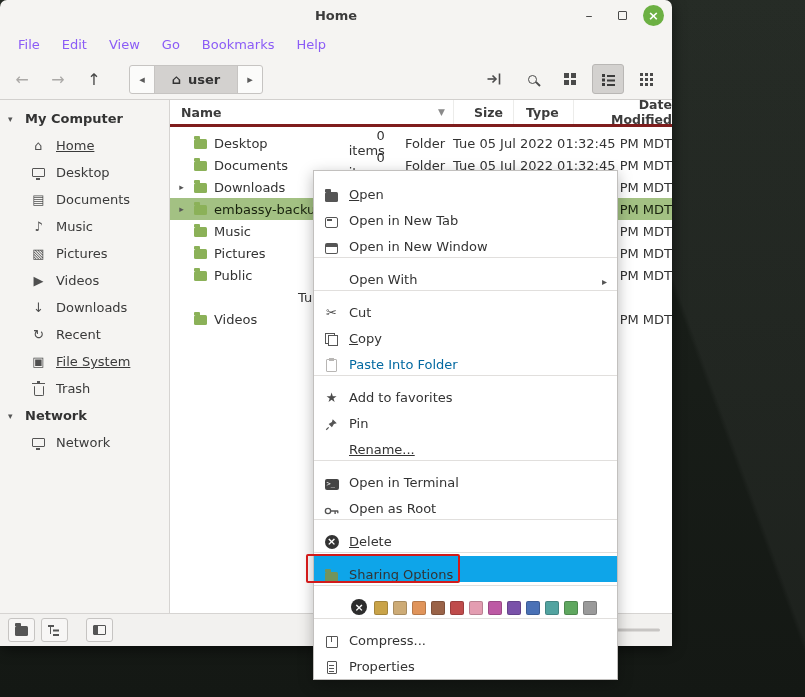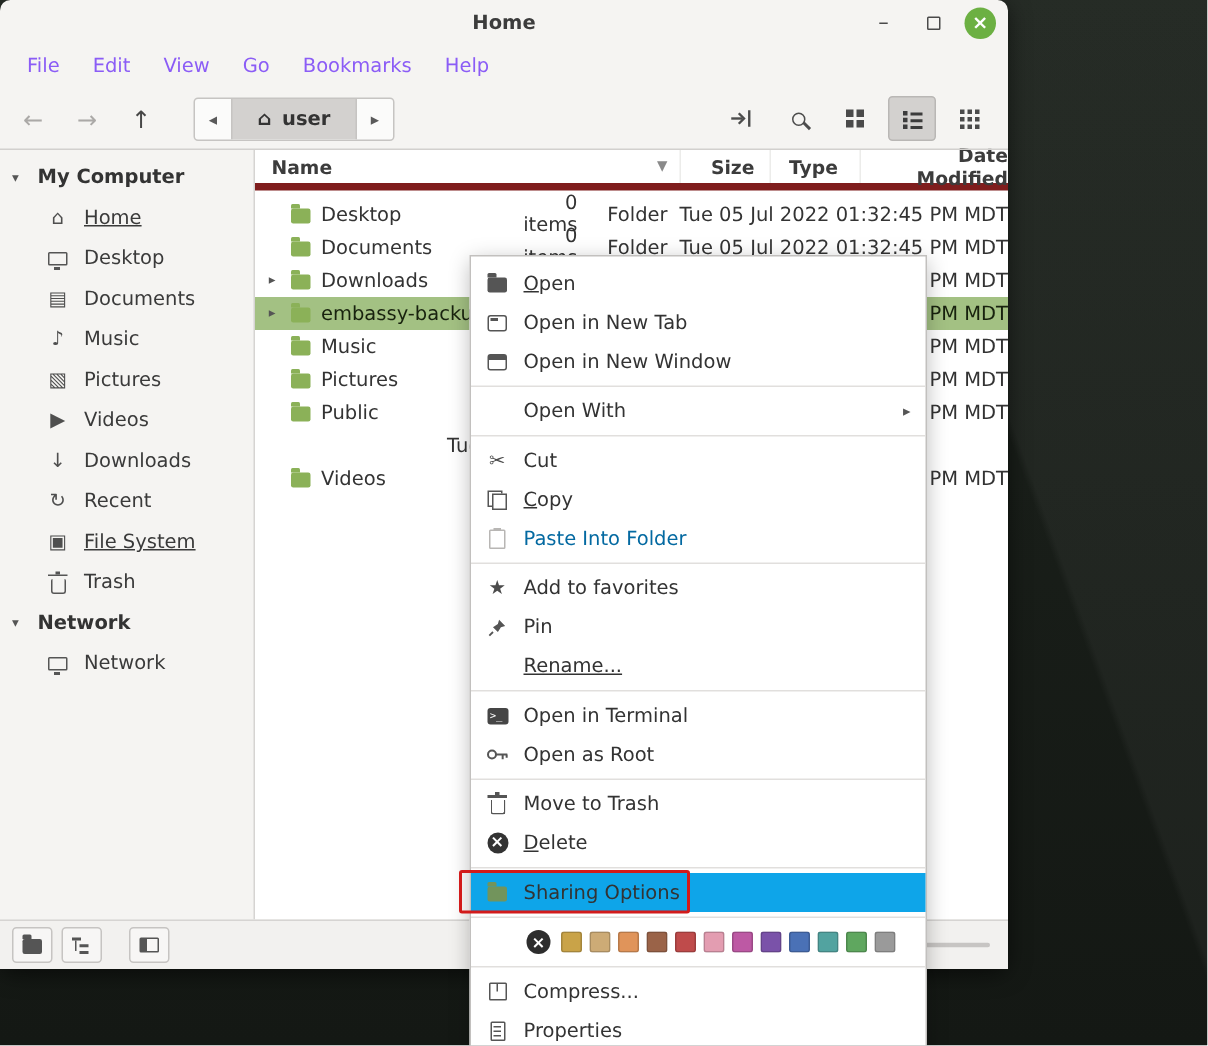--- a/index.html
+++ b/index.html
@@ -40,21 +40,21 @@
   
   .content { flex:1; min-height:0; display:flex; }
   .sidebar { width:170px; border-right:1px solid #d6d4d2; padding-top:5px; background:#f5f4f2; }
   .sb-head { height:27px; display:flex; align-items:center; gap:7px; padding-left:8px; font-weight:bold; color:#333; }
   .sb-head .exp { font-size:9px; color:#555; width:10px; }
   .sb-item { height:27px; display:flex; align-items:center; gap:9px; padding-left:30px; color:#3a3a3a; }
   .sbic { width:17px; display:flex; align-items:center; justify-content:center; color:#4f4f4f; font-size:13px; }
   .underl { text-decoration:underline; }
 
   .main { flex:1; background:#fff; display:flex; flex-direction:column; min-width:0; }
-  .cols { height:27px; display:flex; border-bottom:5px solid #7f1d1d; background:#fff; font-size:12.5px; color:#3c3c3c; }
+  .cols { height:27px; display:flex; border-bottom:3px solid #7f1d1d; background:#fff; font-size:12.5px; color:#3c3c3c; }
   .col { display:flex; align-items:center; border-right:1px solid #ececea; font-weight:bold; }
   .c-name { width:284px; padding-left:11px; }
   .c-name .sort { margin-left:auto; margin-right:8px; font-size:9px; color:#8a8a8a; }
   .c-size { width:60px; justify-content:flex-end; padding-right:10px; }
   .c-type { width:60px; padding-left:12px; }
   .c-date { flex:1; padding-left:8px; border-right:none;text-align:right; }
 
   .rows { flex:1; padding-top:5px; }
   .row { height:22px; display:flex; align-items:center; color:#333; }
   .cell-name { width:284px; display:flex; align-items:center; gap:7px; padding-left:6px; }
@@ -70,21 +70,21 @@
   .sbtn { width:27px; height:24px; border:1px solid #c6c4c2; border-radius:3px; background:#f7f6f5; display:flex; align-items:center; justify-content:center; margin-left:6px; }
   .sbtn:first-child { margin-left:8px; }
   .sbtn.spaced { margin-left:18px; }
   .zoom { position:absolute; right:12px; top:50%; transform:translateY(-50%); width:96px; height:3px; background:#c7c5c3; border-radius:2px; }
   .zoom .fill { width:18px; height:3px; background:#8f8d8b; border-radius:2px; }
   .zoom .knob { position:absolute; left:12px; top:50%; transform:translateY(-50%); width:14px; height:14px; border-radius:50%; background:#fafafa; border:1px solid #b3b1af; box-shadow:0 1px 2px rgba(0,0,0,.25); }
 
   
   .cmenu { position:absolute; left:313px; top:170px; width:305px; background:#fff;
     border:1px solid #c2c0be; box-shadow:0 4px 14px rgba(0,0,0,.28); padding:5px 0; z-index:40; }
-  .mi { height:26px; display:flex; align-items:center; gap:9px; padding:0 10px 0 9px; color:#333; position:relative; }
+  .mi { height:26px; display:flex; align-items:flex-end; gap:9px; padding:0 10px 0 9px; color:#333; position:relative; }
   .mic { width:17px; display:flex; align-items:center; justify-content:center; color:#4c4c4c; flex:none; }
   .msep { height:1px; background:#e1dfdd; margin:3px 0; }
   .mi.dis { color:#0369a1; }
   .mi.hl { background:#0ea5e9; }
   .subarrow { margin-left:auto; font-size:10px; color:#555; }
   .ulf { display:inline-block; }
   .ulf::first-letter { text-decoration:underline; }
   .red-box { position:absolute; left:-8px; top:-2px; width:154px; height:29px; border:2.5px solid #d21b1b; border-radius:2px; pointer-events:none; z-index:5; }
 
   .colorrow { gap:5px; padding-left:37px; }
@@ -474,26 +474,20 @@
         <svg width="16" height="10" viewBox="0 0 18 10">
             <circle cx="4.5" cy="5" r="3" fill="none" stroke="#555" stroke-width="1.5"></circle>
             <path d="M7.5 5 H16 M12.5 5 V8.5 M15.5 5 V7.5" stroke="#555" stroke-width="1.5" fill="none"></path>
           </svg>
       </span>
       <span>Open as Root</span>
     </div>
     <div class="msep"></div>
     <div class="mi">
       <span class="mic">
-          <span class="i-trash"></span>
-        </span>
-      <span>Move to Trash</span>
-    </div>
-    <div class="mi">
-      <span class="mic">
           <span class="i-del"></span>
         </span>
       <span class="ulf">Delete</span>
     </div>
     <div class="msep"></div>
     <div class="mi hl">
       <span class="red-box"></span>
       <span class="mic">
           <span class="ficon share-green small"></span>
         </span>

